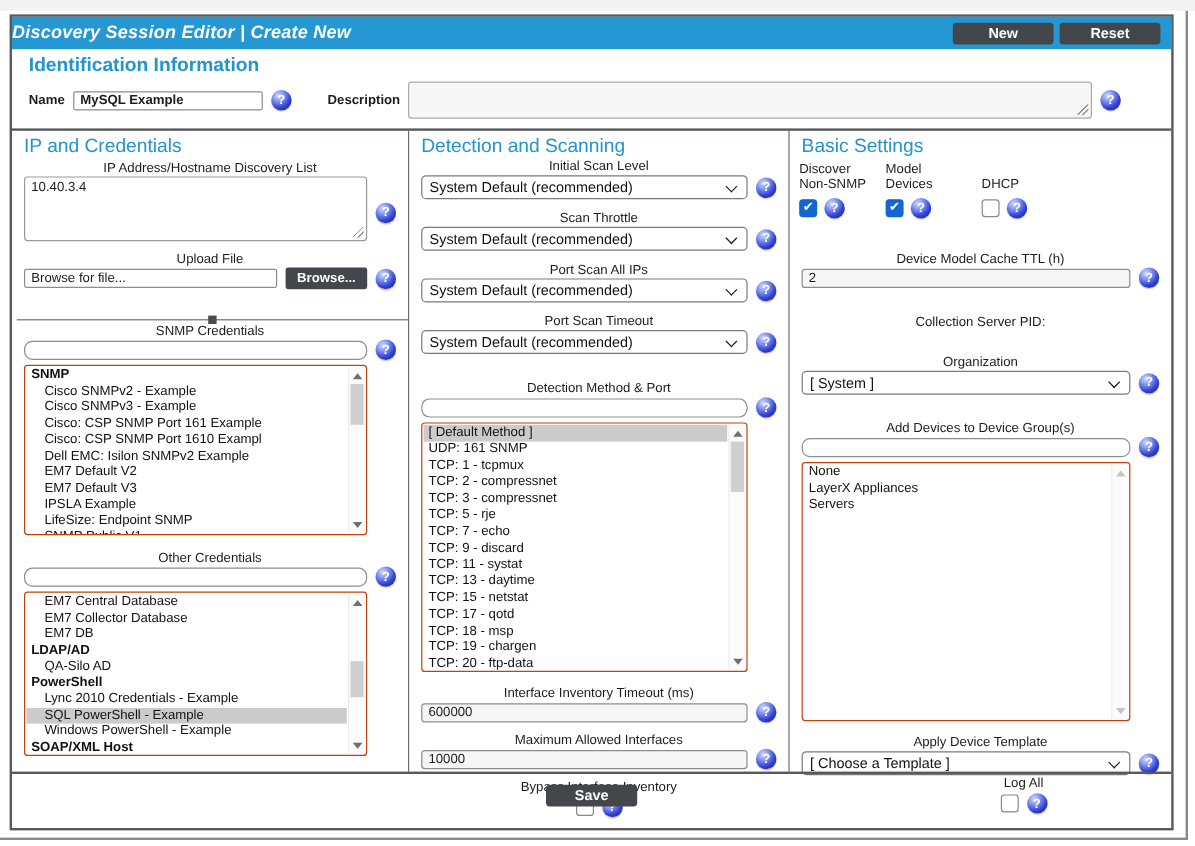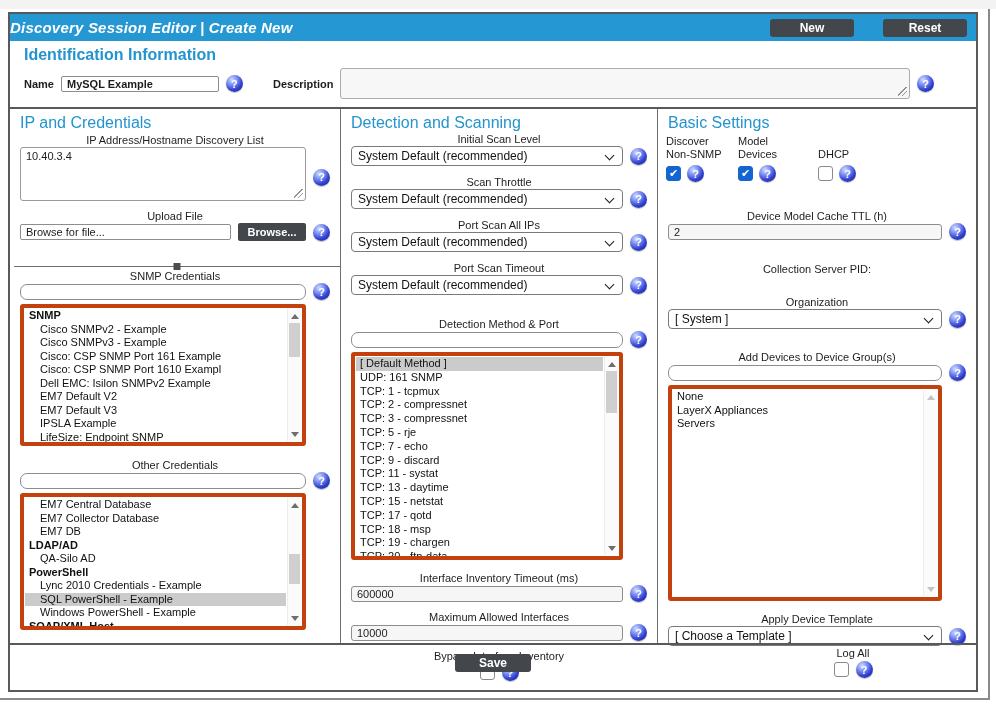--- a/index.html
+++ b/index.html
@@ -12,21 +12,21 @@
   .frame-right{position:absolute;left:988px;top:9px;height:691px;width:2px;background:#8a8a8a;}
   .frame-bottom{position:absolute;left:0;top:698px;width:990px;height:2px;background:#8a8a8a;}
 
   .app-box{position:absolute;left:8px;top:12px;width:970px;height:680px;border:2px solid var(--border-dark);background:#fff;display:flex;flex-direction:column;}
 
   
   .titlebar{height:27px;background:var(--header-blue);display:flex;align-items:center;flex:0 0 auto;}
   .title{color:#fff;font-size:15px;font-weight:bold;letter-spacing:.2px;font-style:italic;}
   .tb-spacer{flex:1;}
   .tb-btn{background:var(--button-dark);color:#fff;font-size:12px;font-weight:bold;border-radius:3px;padding:2px 0;width:84px;text-align:center;margin-right:5px;cursor:pointer;}
-  .tb-btn.last{margin-right:9px;margin-left:24px;}
+  .tb-btn.last{margin-right:9px;}
 
   
   .sec-h{color:var(--heading-blue);font-size:16px;padding:5px 10px 1px 10px;}
   .flabel{font-size:11px;color:#1d1d1d;text-align:center;}
   .frow{display:flex;align-items:center;gap:7px;margin:1px 10px 0 10px;}
   .frow .ctl{flex:1;}
   .help{flex:0 0 17px;width:17px;height:17px;border-radius:50%;color:#fff;font-size:11px;font-weight:bold;display:flex;align-items:center;justify-content:center;cursor:pointer;
     background:radial-gradient(circle at 35% 28%, #cfdcff 0%, #7b8ef2 32%, #3140cf 62%, #151e85 100%);
     box-shadow:0 1px 1px rgba(0,0,0,.25);}
   .help::after{content:"?";}
@@ -35,21 +35,21 @@
   .tarea{position:relative;background:#fff;border:1px solid #9a9a9a;border-radius:3px;font-size:11px;color:#1d1d1d;padding:2px 5px;overflow:hidden;}
   .grip{position:absolute;right:2px;bottom:2px;width:9px;height:9px;cursor:nwse-resize;
     background:linear-gradient(135deg,transparent 0 44%,#949494 44% 52%,transparent 52% 68%,#949494 68% 76%,transparent 76%);}
   .select{position:relative;background:#fff;border:1px solid #7a7a7a;border-radius:4px;height:20px;display:flex;align-items:center;font-size:12px;color:#111;padding:0 22px 0 6px;cursor:pointer;overflow:hidden;}
   .chev{position:absolute;right:9px;top:5px;width:7px;height:7px;border-right:1.8px solid #1a1a1a;border-bottom:1.8px solid #1a1a1a;transform:rotate(45deg);}
   .cb{width:15px;height:15px;border:1px solid #8a8a8a;border-radius:3px;background:#fff;display:flex;align-items:center;justify-content:center;cursor:pointer;}
   .cb.checked{background:var(--checkbox-blue);border-color:var(--checkbox-blue);}
   .cb.checked::after{content:"\2714";color:#fff;font-size:11px;line-height:11px;}
 
   
-  .lb{position:relative;background:#fff;border:4px solid #c2410c;border-radius:3px;overflow:hidden;padding:1px 16px 0 1px;}
+  .lb{position:relative;background:#fff;border:1px solid #c2410c;border-radius:3px;overflow:hidden;padding:1px 16px 0 1px;}
   .li{height:var(--rh,13.5px);line-height:var(--rh,13.5px);font-size:11px;color:#111;padding-left:4px;white-space:nowrap;overflow:hidden;}
   .li.ind{padding-left:15px;}
   .li.hdr{font-weight:bold;}
   .li.sel{background:var(--selected-gray);}
   .sb{position:absolute;top:1px;right:1px;bottom:1px;width:14px;background:#fbfbfb;border-left:1px solid #ededed;}
   .sb .up,.sb .dn{position:absolute;left:0;width:14px;height:12px;display:flex;align-items:center;justify-content:center;cursor:pointer;}
   .sb .up{top:1px;} .sb .dn{bottom:1px;}
   .tri-up{width:0;height:0;border-left:4px solid transparent;border-right:4px solid transparent;border-bottom:5px solid #6e6e6e;}
   .tri-dn{width:0;height:0;border-left:4px solid transparent;border-right:4px solid transparent;border-top:5px solid #6e6e6e;}
   .sb.light .tri-up{border-bottom-color:#c3c3c3;} .sb.light .tri-dn{border-top-color:#c3c3c3;}

